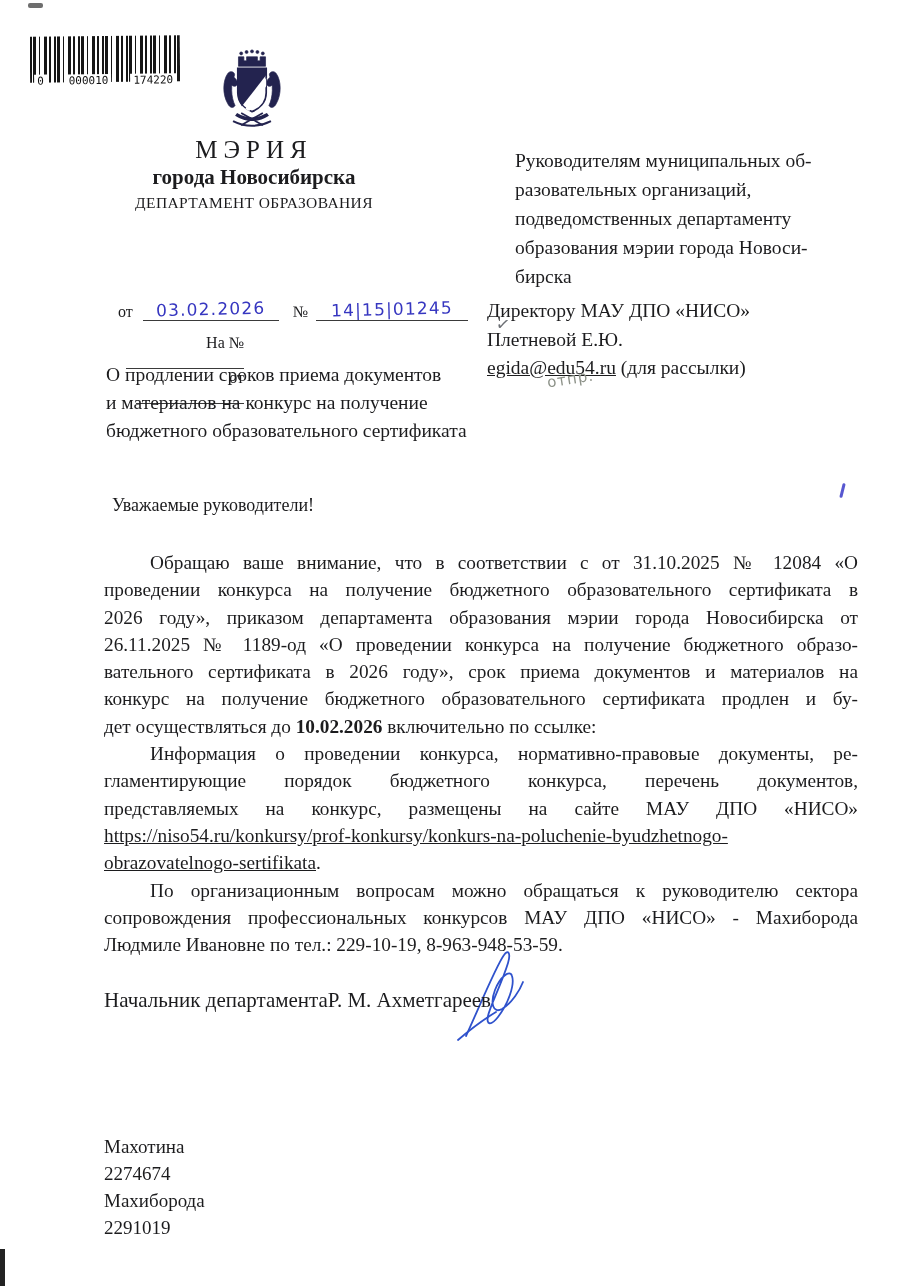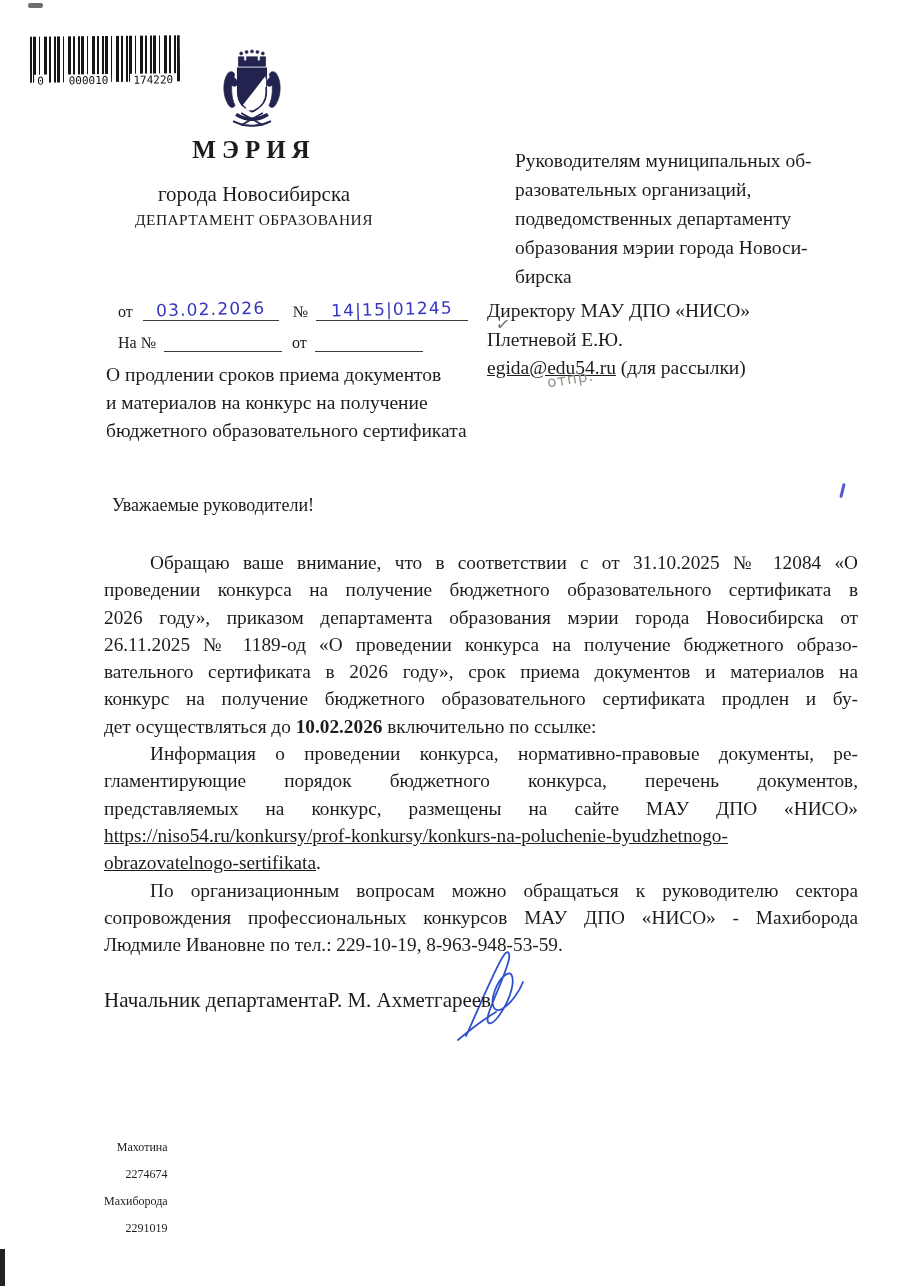--- a/index.html
+++ b/index.html
@@ -14,33 +14,33 @@
         #161616 19px 21px,transparent 21px 24px);}
   .bar-nums{display:flex;justify-content:space-between;align-items:flex-end;
         font-family:"DejaVu Sans Mono",monospace;font-size:11px;color:#111;margin-top:-8px;padding:0 4px;}
   .bar-nums span{background:#fff;padding:0 3px;}
 
   
   .coat{position:absolute;left:218px;top:48px;width:68px;height:88px;}
 
   
   .lh{position:absolute;left:38px;top:136px;width:432px;text-align:center;}
-  .lh .t1{font-size:25px;font-weight:bold;letter-spacing:6px;}
-  .lh .t2{font-size:21px;font-weight:normal;margin-top:18px;}
+  .lh .t1{font-size:25px;font-weight:normal;letter-spacing:6px;}
+  .lh .t2{font-size:21px;font-weight:bold;margin-top:1px;}
   .lh .t3{font-size:15.5px;margin-top:4px;letter-spacing:.4px;}
   .lh .addr{margin-top:13px;font-size:15.5px;line-height:18.5px;}
 
   .from-row{position:absolute;left:118px;top:299px;width:360px;display:flex;align-items:flex-end;font-size:16px;}
   .slot{border-bottom:1.5px solid #3a3a3a;text-align:center;}
   .slot.date{width:136px;margin-left:10px;}
   .slot.num{width:152px;margin-left:8px;}
   .hand{font-family:"DejaVu Sans",sans-serif;color:var(--hand-blue,#3636c0);
         font-size:17px;letter-spacing:1.2px;display:inline-block;transform:rotate(-1.5deg);padding-bottom:1px;}
   .lbl-num{margin-left:14px;}
-  .ref-row{position:absolute;left:118px;top:334px;display:flex;align-items:flex-end;font-size:16px;}
+  .ref-row{position:absolute;left:118px;top:334px;display:flex;align-items:flex-end;font-size:16px;flex-direction:column;}
   .uline{border-bottom:1.5px solid #3a3a3a;display:inline-block;height:16px;}
   .ref-row .u1{width:118px;margin-left:8px;}
   .ref-row .u2{width:108px;margin-left:8px;}
   .ref-row .lbl2{margin-left:10px;}
 
   
   .addressee{position:absolute;left:515px;top:146px;width:362px;font-size:19.5px;line-height:29px;}
   .director{position:absolute;left:487px;top:297px;width:372px;font-size:19.5px;line-height:28.5px;}
   .checkmark{position:absolute;left:496px;top:314px;font-size:17px;color:#6c6f74;transform:rotate(8deg);
         font-family:"DejaVu Sans",sans-serif;}
@@ -57,21 +57,21 @@
   .ln{min-height:27px;}
   .ln.just{text-align:justify;text-align-last:justify;}
   .ln.indent{text-indent:46px;}
   .b{font-weight:bold;}
   .u{text-decoration:underline;}
 
   .sig-row{position:absolute;left:104px;top:988px;width:754px;display:flex;
         font-size:21px;}
   .sig-img{position:absolute;left:438px;top:948px;width:130px;height:95px;}
 
-  .footer{position:absolute;left:104px;top:1136px;font-size:12px;line-height:22.5px;text-align:right;}
+  .footer{position:absolute;left:104px;top:1136px;font-size:19px;line-height:22.5px;}
 
   .corner-br{position:absolute;left:0;top:1249px;width:5px;height:37px;background:#222;}
   .corner-tl{position:absolute;left:28px;top:3px;width:15px;height:5px;background:#4a4a4a;border-radius:2px;opacity:.8;}
 </style>
 </head>
 <body>
 
 <div class="page">
 
   <div class="corner-tl"></div>

